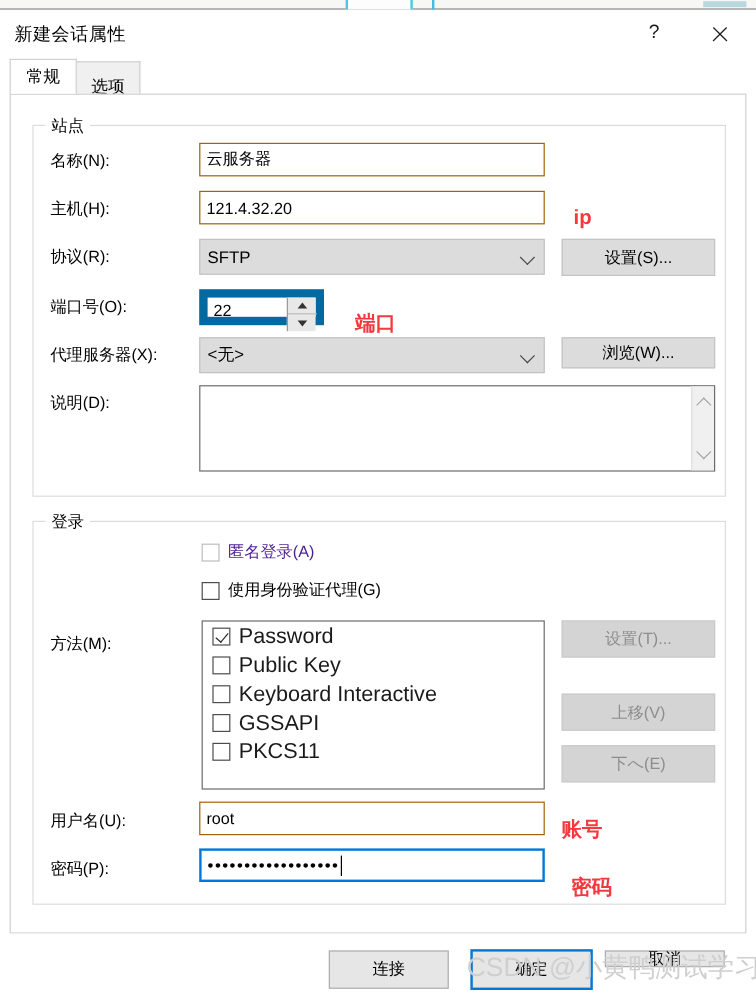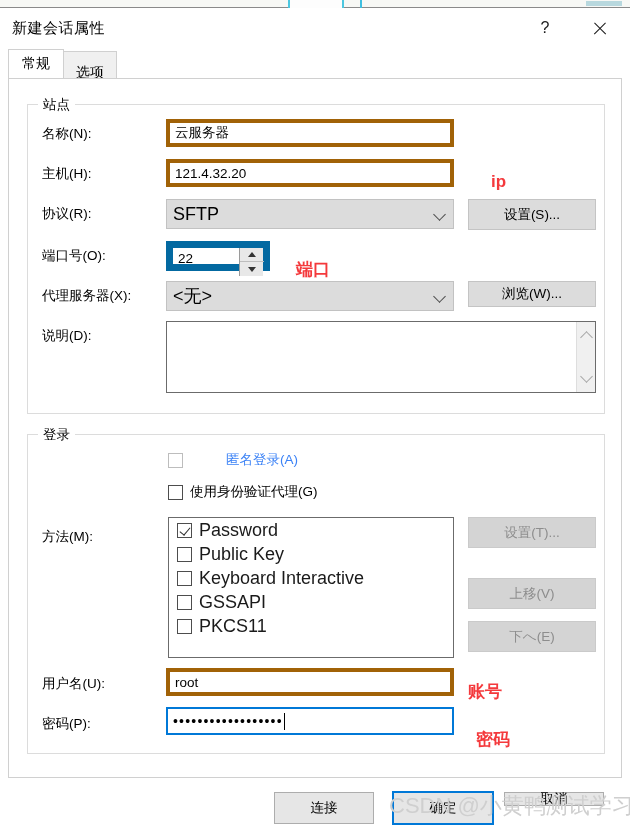--- a/index.html
+++ b/index.html
@@ -97,32 +97,32 @@
   #grp-login { left: 18px; top: 355px; width: 578px; height: 320px; }
 
   
   .lbl {
     position: absolute; font-size: 13.5px; color: #000; white-space: nowrap;
   }
 
   
   .txt {
     position: absolute; background: #ffffff;
-    border: 4px solid #a16207;
+    border: 1px solid #a16207;
     font-size: 13.5px; color: #000;
     padding: 2px 5px; height: 28px; line-height: 22px;
     font-family: "Liberation Sans", "DejaVu Sans", sans-serif;
     outline: none;
   }
   .txt.focused { border: 2px solid #0078d7; }
 
   .combo {
     position: absolute; height: 30px;
     background: #dcdcdc; border: 1px solid #c2c2c2;
-    font-size: 18px; color: #000;
+    font-size: 14px; color: #000;
     display: flex; align-items: center; padding-left: 6px;
     cursor: default;
   }
   .combo .caret {
     position: absolute; right: 9px; top: 10px;
     width: 9px; height: 9px;
     border-right: 1.6px solid #4a4a4a; border-bottom: 1.6px solid #4a4a4a;
     transform: rotate(45deg);
   }
 
@@ -178,21 +178,21 @@
     border-right: 1.8px solid #a6a6a6; border-bottom: 1.8px solid #a6a6a6;
   }
   .chev.up { top: 11px; transform: rotate(-135deg); }
   .chev.dn { bottom: 11px; transform: rotate(45deg); }
 
   
   .cb-row {
     position: absolute; display: flex; align-items: center; white-space: nowrap;
     font-size: 13.5px; color: #000; cursor: default;
   }
-  .cb-row.disabled { color: #3b82f6; gap: 36px; }
+  .cb-row.disabled { color: #4c1d95; }
   .box {
     position: relative; width: 15px; height: 15px; flex: 0 0 15px;
     border: 1px solid #4d4d4d; background: #fff; margin-right: 7px;
   }
   .cb-row.disabled .box { border-color: #bdbdbd; }
   .box.checked:after {
     content: ""; position: absolute; left: 4px; top: 1px;
     width: 5px; height: 9px;
     border-right: 1.6px solid #2b2b2b; border-bottom: 1.6px solid #2b2b2b;
     transform: rotate(40deg);
@@ -349,21 +349,21 @@
       <input class="txt" style="left: 138px; top: 233px; width: 288px;" value="root">
 
       <div class="lbl" style="left:14px; top:280px;">密码(P):</div>
       <div class="txt focused" style="left:138px; top:272px; width:288px; display:flex; align-items:center;">
         <span class="dots">••••••••••••••••••</span>
           <span class="caret-bar"></span>
       </div>
     </div>
   </div>
 
-  <div class="anno" style="left:478px; top:172px;margin-left:13px;">ip</div>
+  <div class="anno" style="left:478px; top:172px;">ip</div>
   <div class="anno" style="left:296px; top:258px;">端口</div>
   <div class="anno" style="left:468px; top:680px;">账号</div>
   <div class="anno" style="left:476px; top:728px;">密码</div>
 
   <div class="footer">
     <div class="btn plain" style="left:274px; top:14px; width:100px; height:32px;">连接</div>
     <div class="btn defaulted" style="left:392px; top:13px; width:102px; height:34px;">确定</div>
     <div class="btn plain" style="left:504px; top:14px; width:100px; height:14px;">取消</div>
   </div>
 

